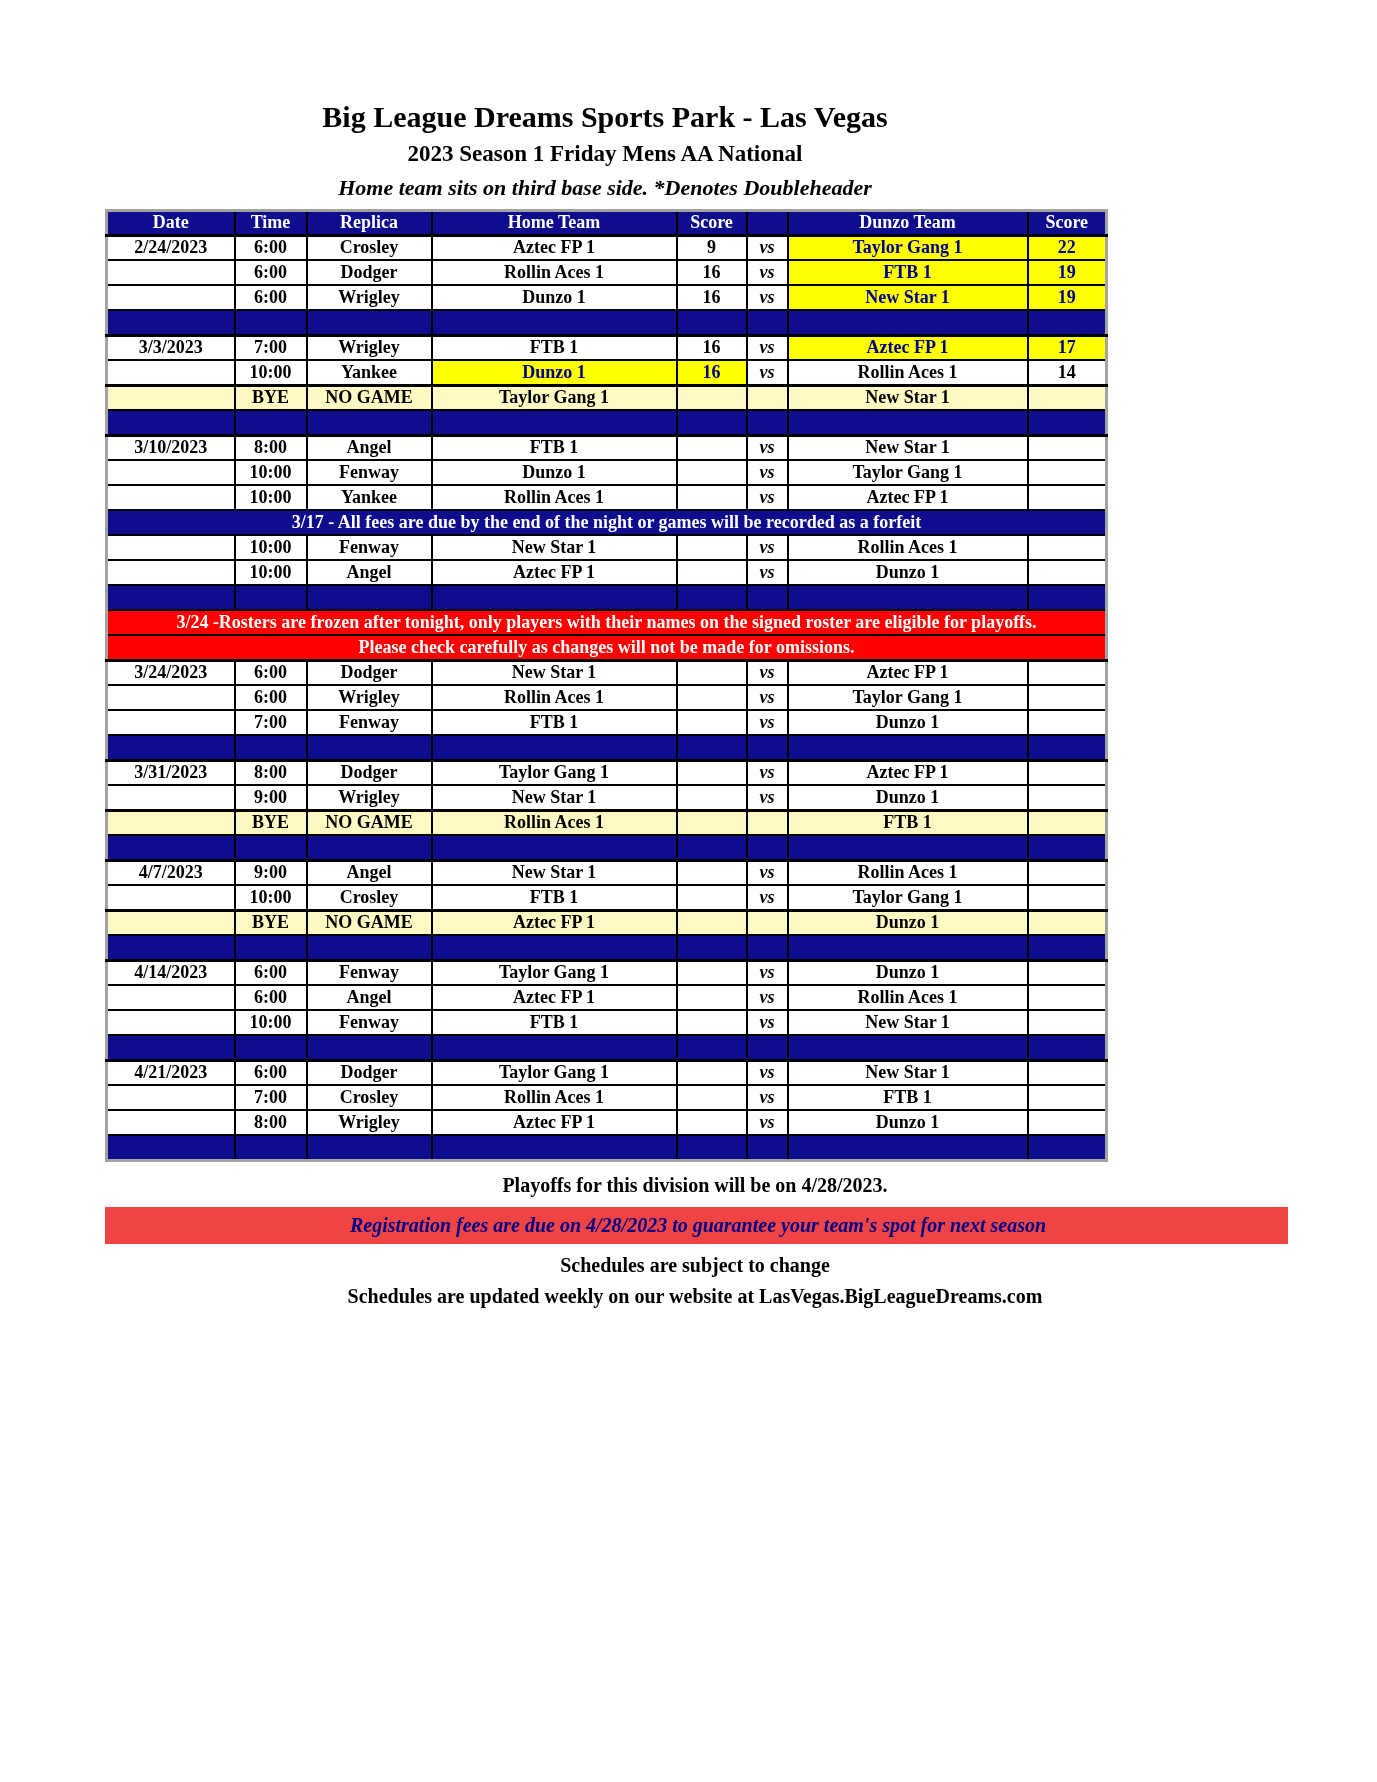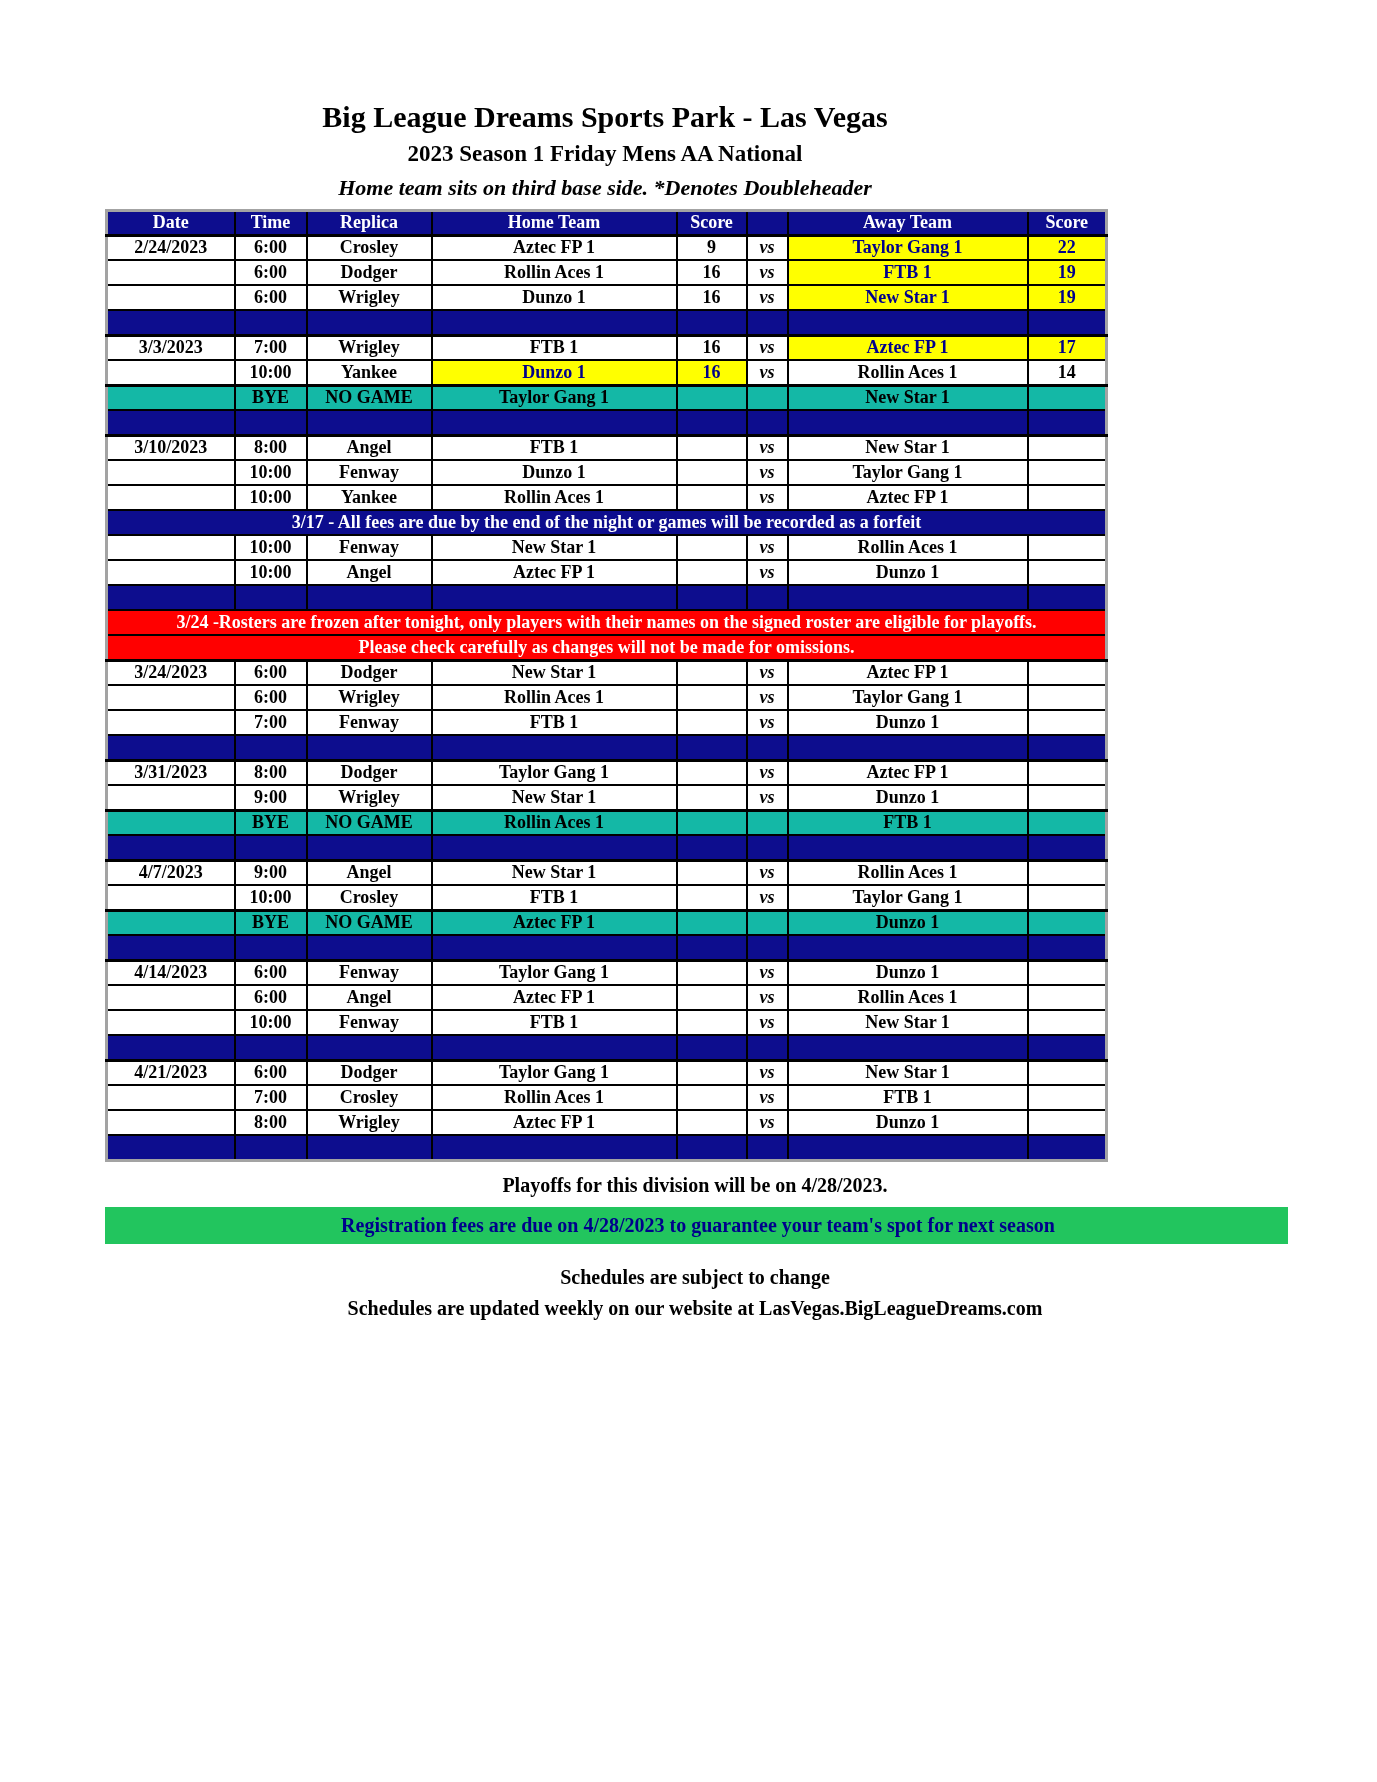--- a/index.html
+++ b/index.html
@@ -36,32 +36,33 @@
     box-sizing: border-box;
   }
   table.schedule th {
     background: #0d0d8e;
     color: #ffffff;
   }
   tr.group-start td { border-top-width: 3px; }
   tr.sep td { background: #0d0d8e; }
   tr.banner td { background: #0d0d8e; color: #ffffff; }
   tr.notice td { background: #ff0000; color: #ffffff; }
-  tr.bye td { background: #14b8a6; }
+  tr.bye td { background: #fef9c3; }
   td.hl { background: #ffff00; color: #00008b; }
   td.vs-col { font-style: italic; }
 
   .footer { margin-top: 10px; }
   .footer-line { font-size: 20px; font-weight: bold; line-height: 1.35; margin-top: 4px; width: 1180px; text-align: center; }
   .footer-line.highlight {
-    background: #22c55e;
+    background: #ef4444;
     color: #00008b;
     padding: 5px 0 5px 3px;
     margin-top: 8px;
-    margin-bottom: 20px;
+    margin-bottom: 8px;
+    font-style: italic;
   }
 </style>
 </head>
 <body>
 
 <div class="page">
   <div class="content">
     <div class="heading-block">
       <div class="title">Big League Dreams Sports Park - Las Vegas</div>
       <div class="subtitle">2023 Season 1 Friday Mens AA National</div>
@@ -80,21 +81,21 @@
           <col style="width:79px">
       </colgroup>
       <thead>
         <tr>
             <th>Date</th>
             <th>Time</th>
             <th>Replica</th>
             <th>Home Team</th>
             <th>Score</th>
             <th></th>
-            <th>Away Team</th>
+            <th>Dunzo Team</th>
             <th>Score</th>
           </tr>
       </thead>
       <tbody>
           <tr class="game group-start">
             <td>2/24/2023</td>
             <td>6:00</td>
             <td>Crosley</td>
             <td>Aztec FP 1</td>
             <td>9</td>

